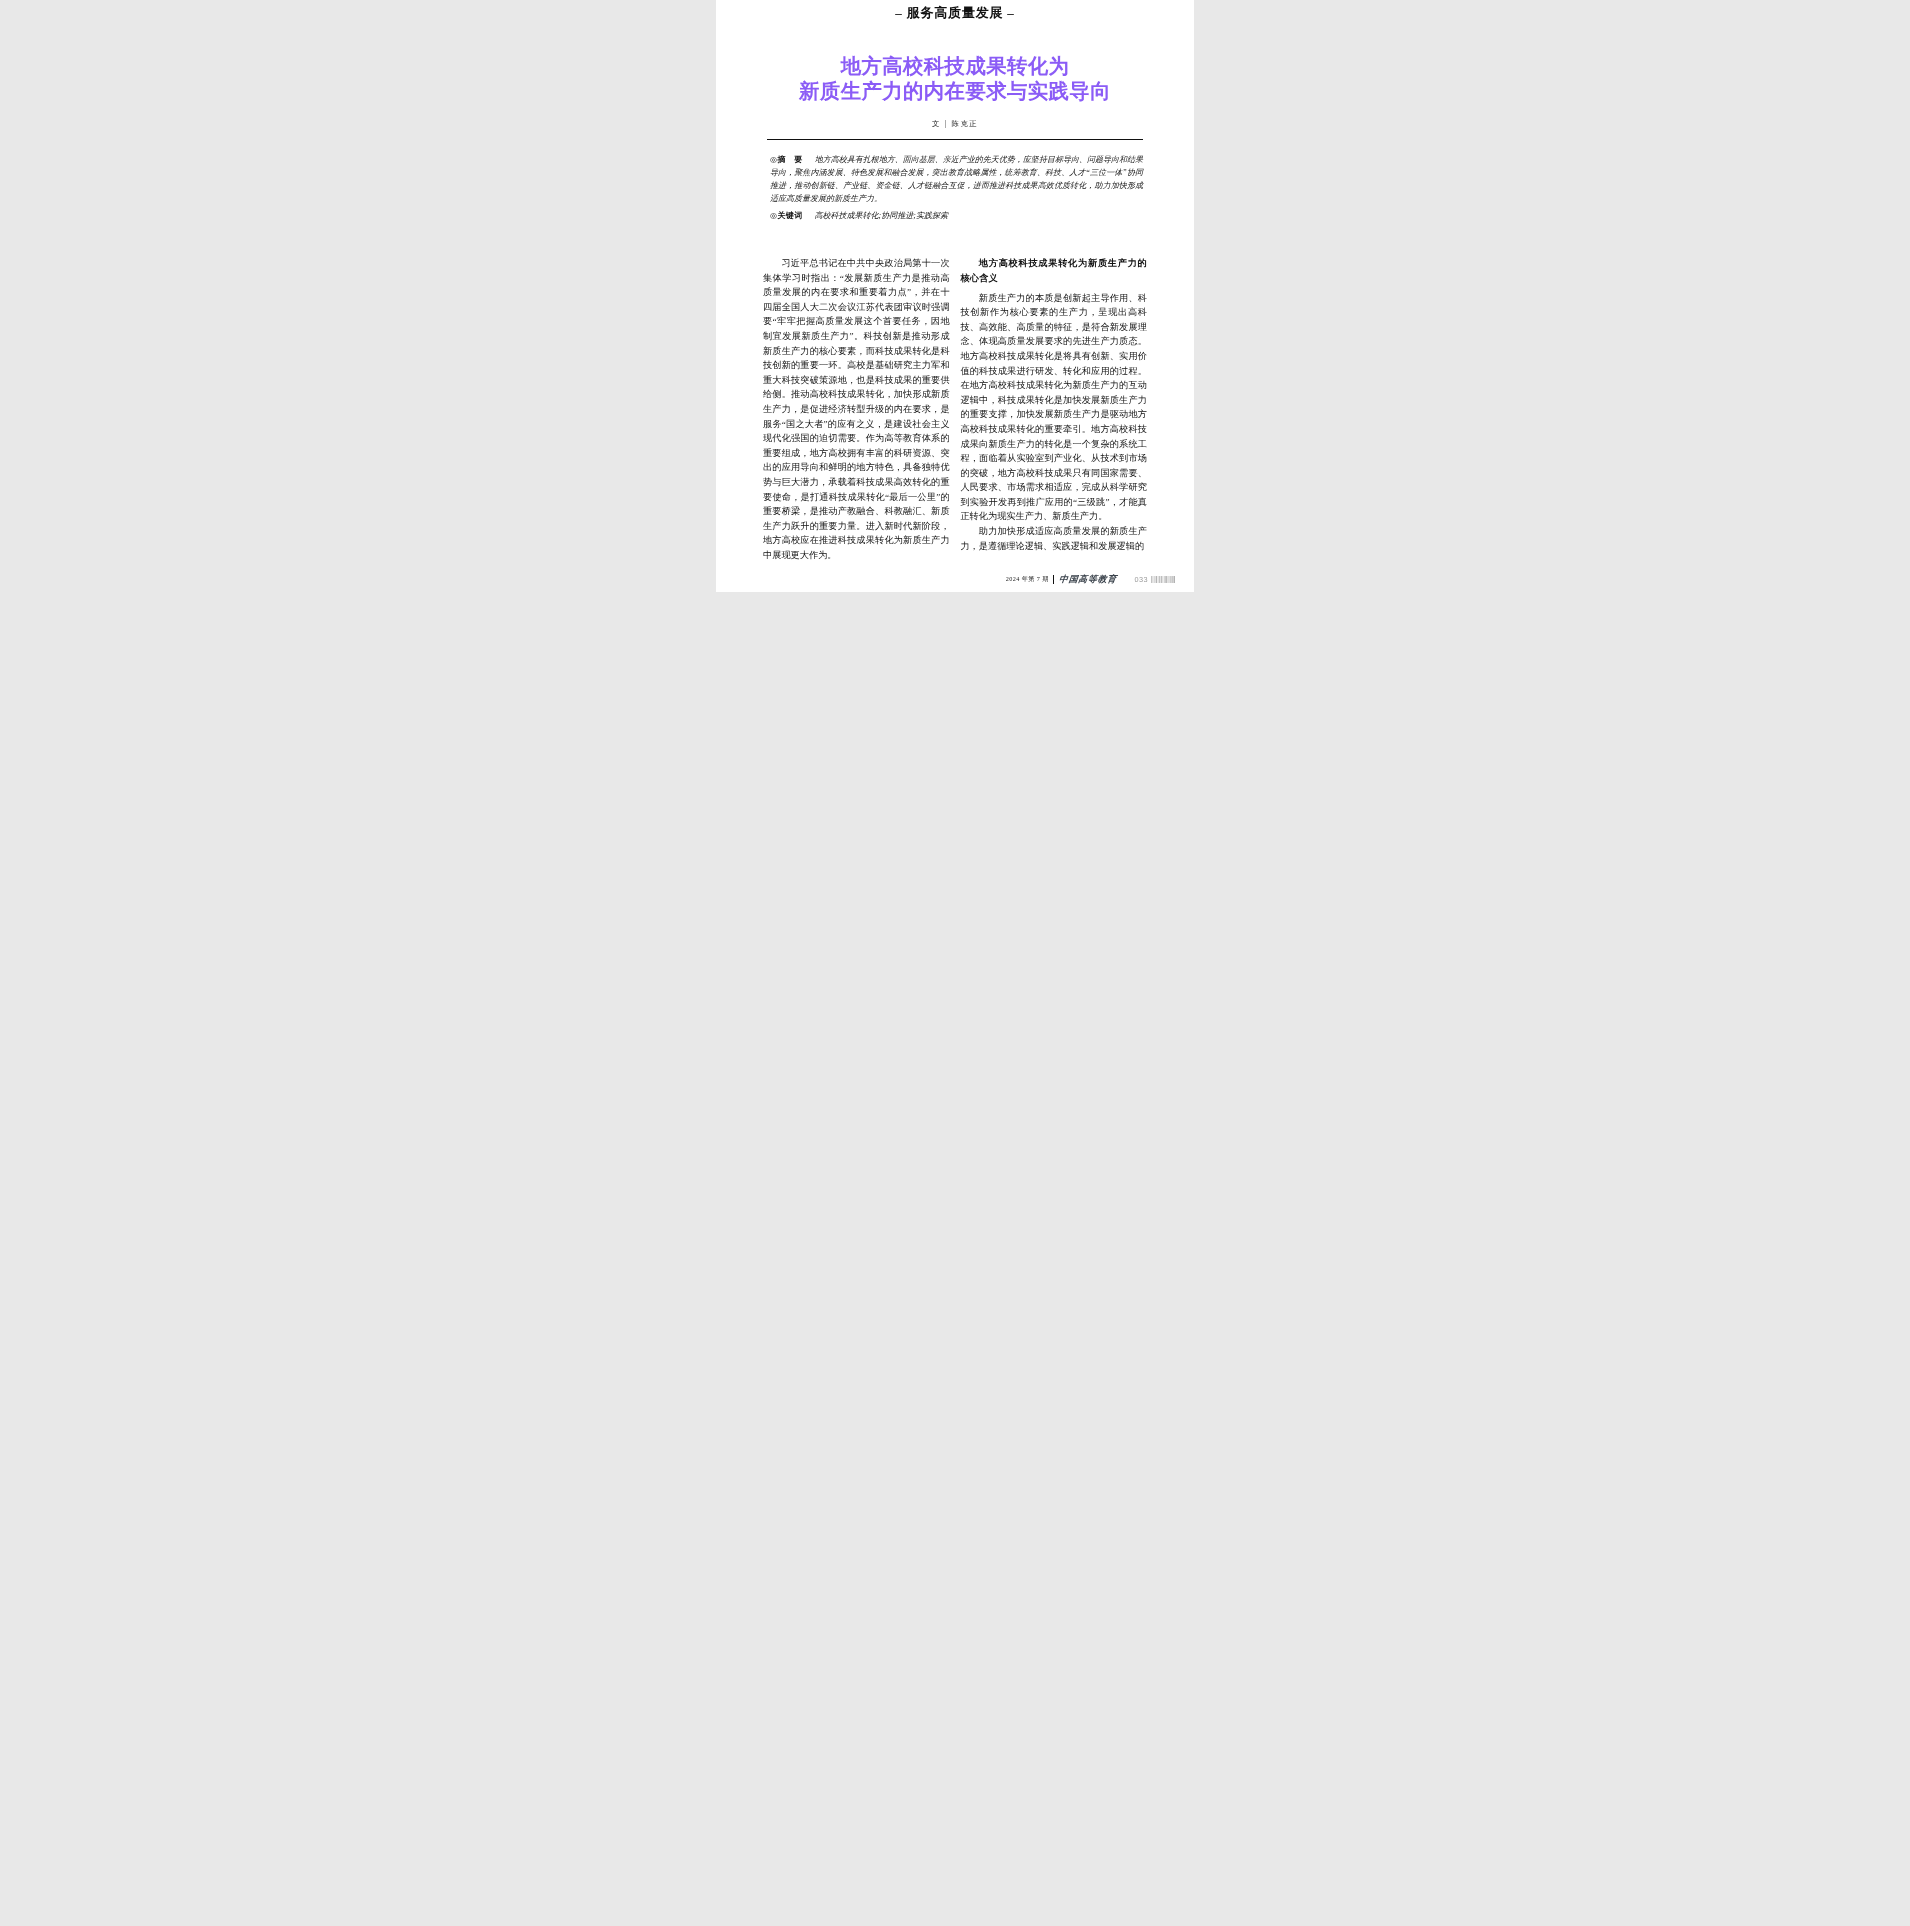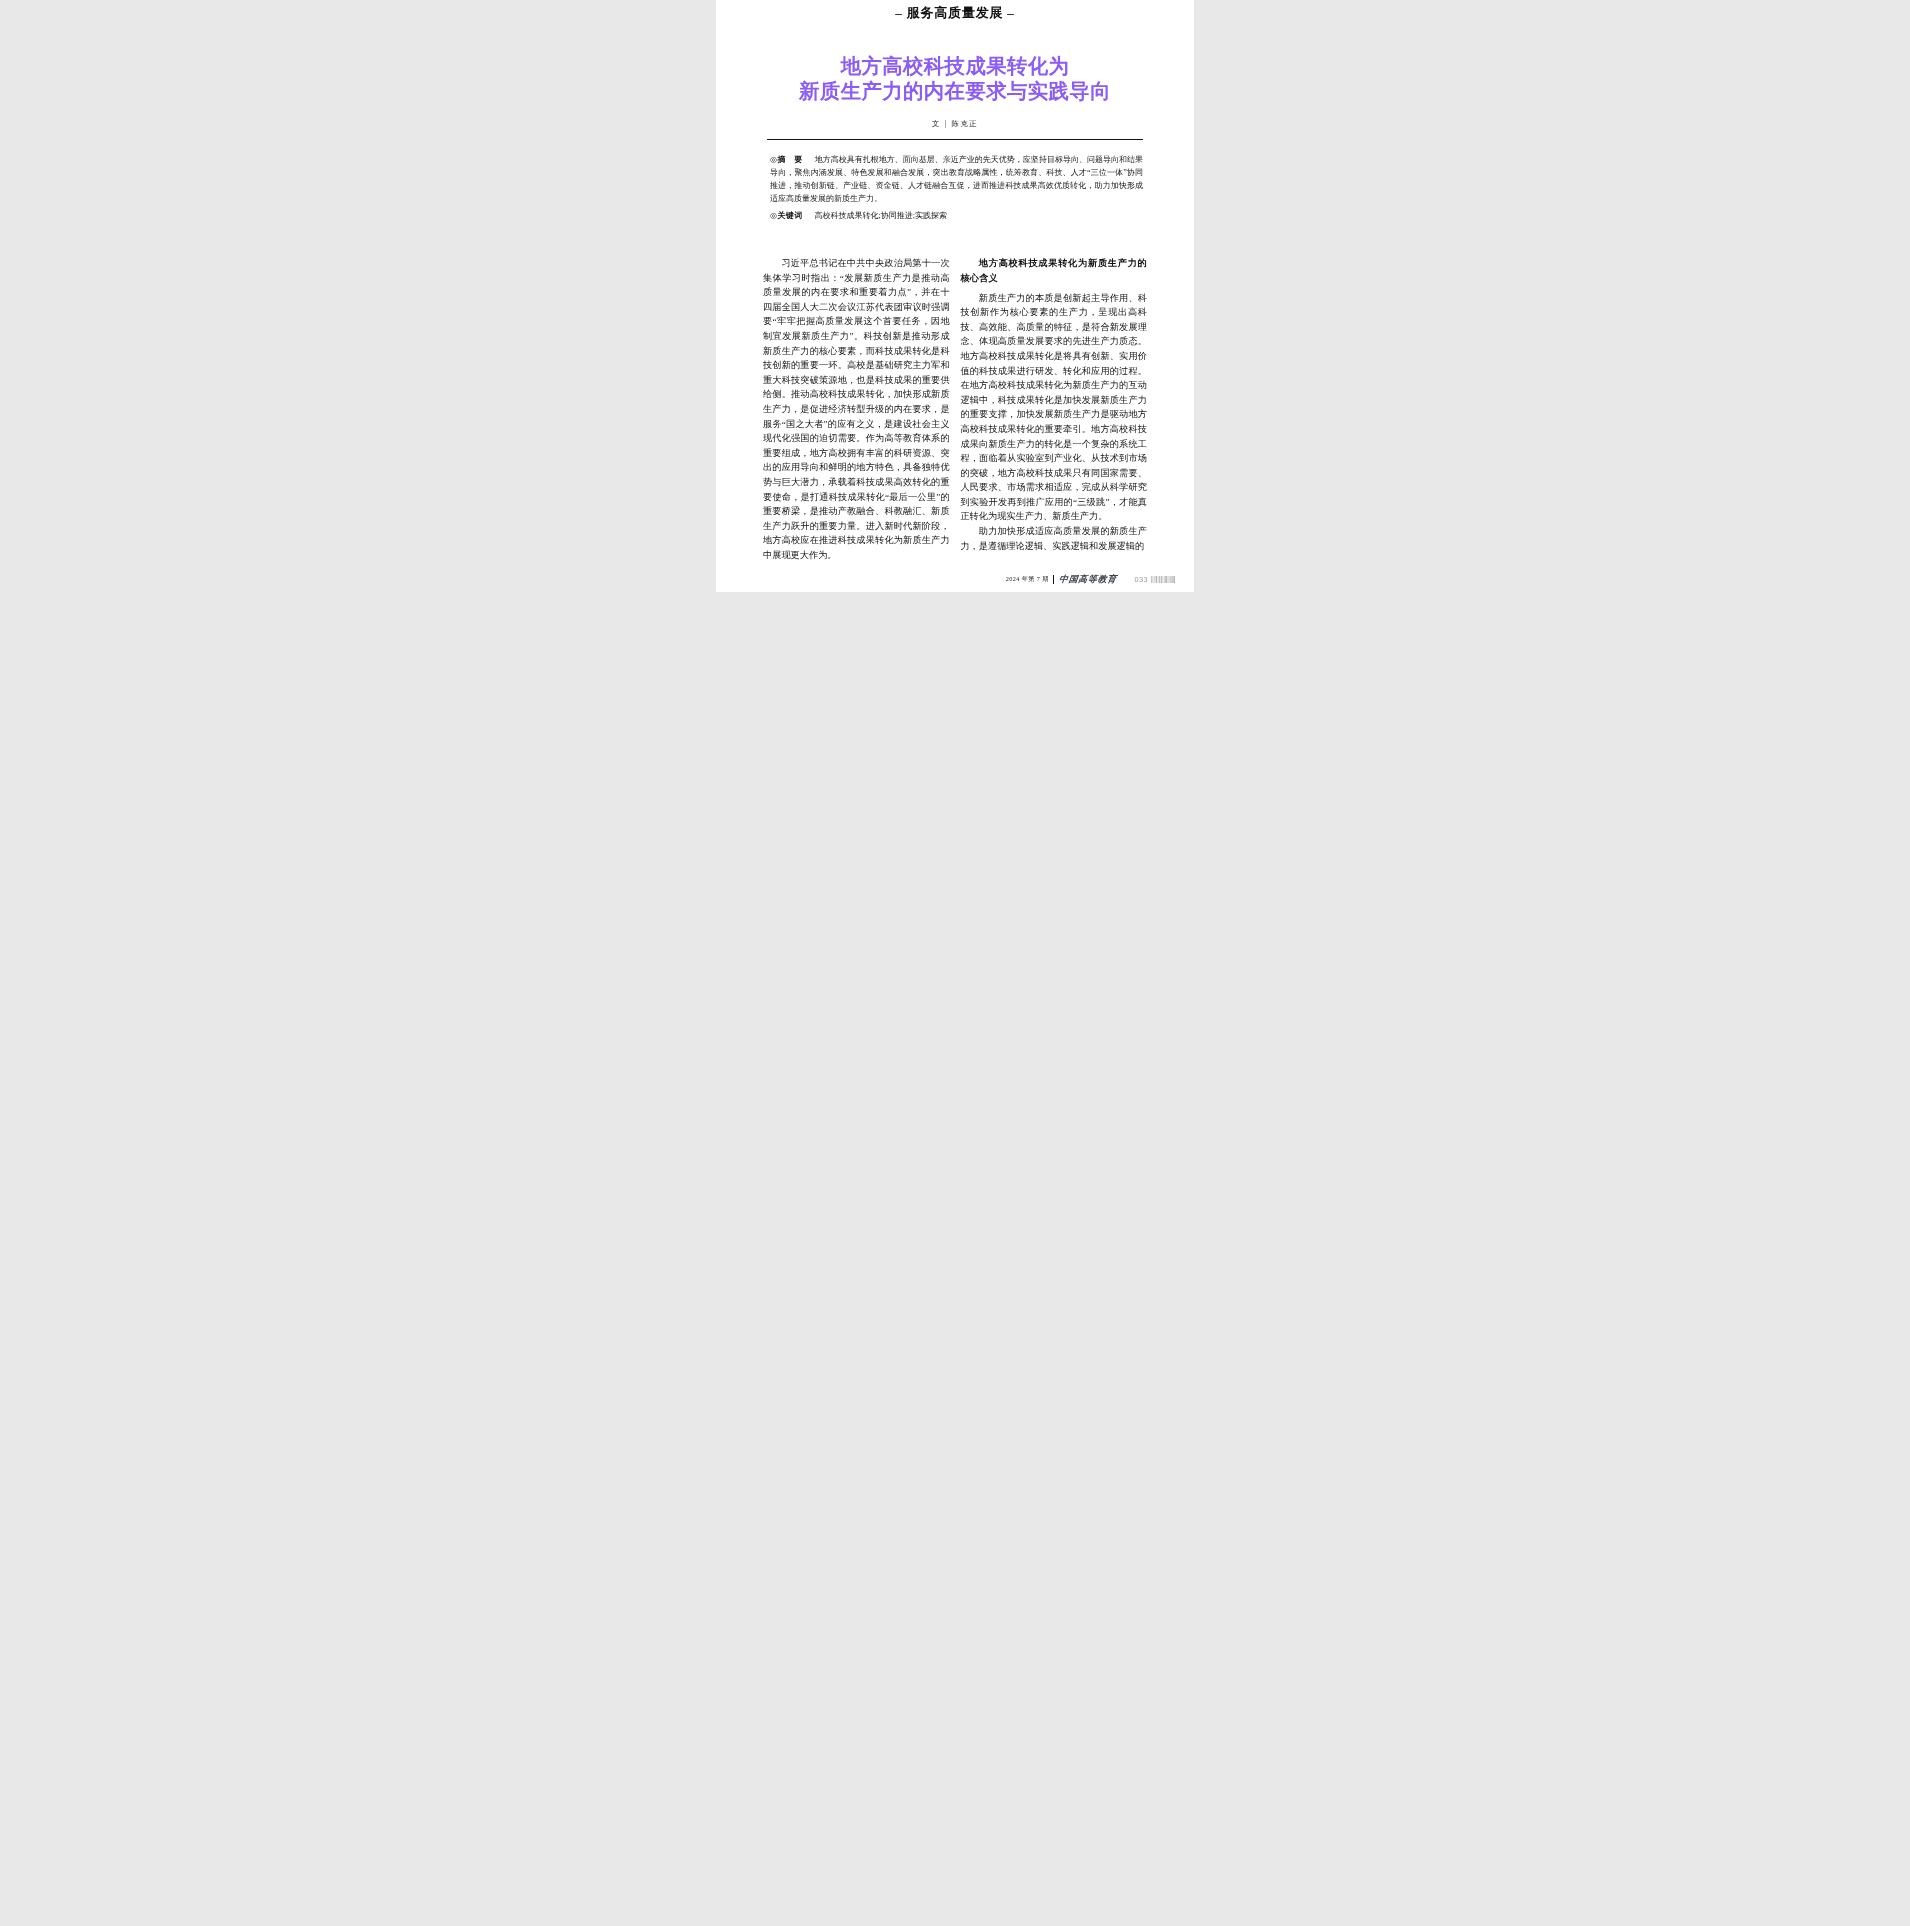--- a/index.html
+++ b/index.html
@@ -75,20 +75,21 @@
     color: #141414;
   }
   .abstract-label, .keywords-label {
     font-style: normal;
     font-weight: 900;
     font-family: "Liberation Sans", "DejaVu Sans", sans-serif;
     letter-spacing: 0.4px;
     padding-right: 12px;
   }
   .abstract-text, .keywords-text {
+    font-style: italic; 
   }
   .keywords-line { margin-top: 3.5px; }
 
   
   .body-columns {
     position: absolute;
     top: 256px;
     left: 47px;
     width: 384px;
     display: flex;

